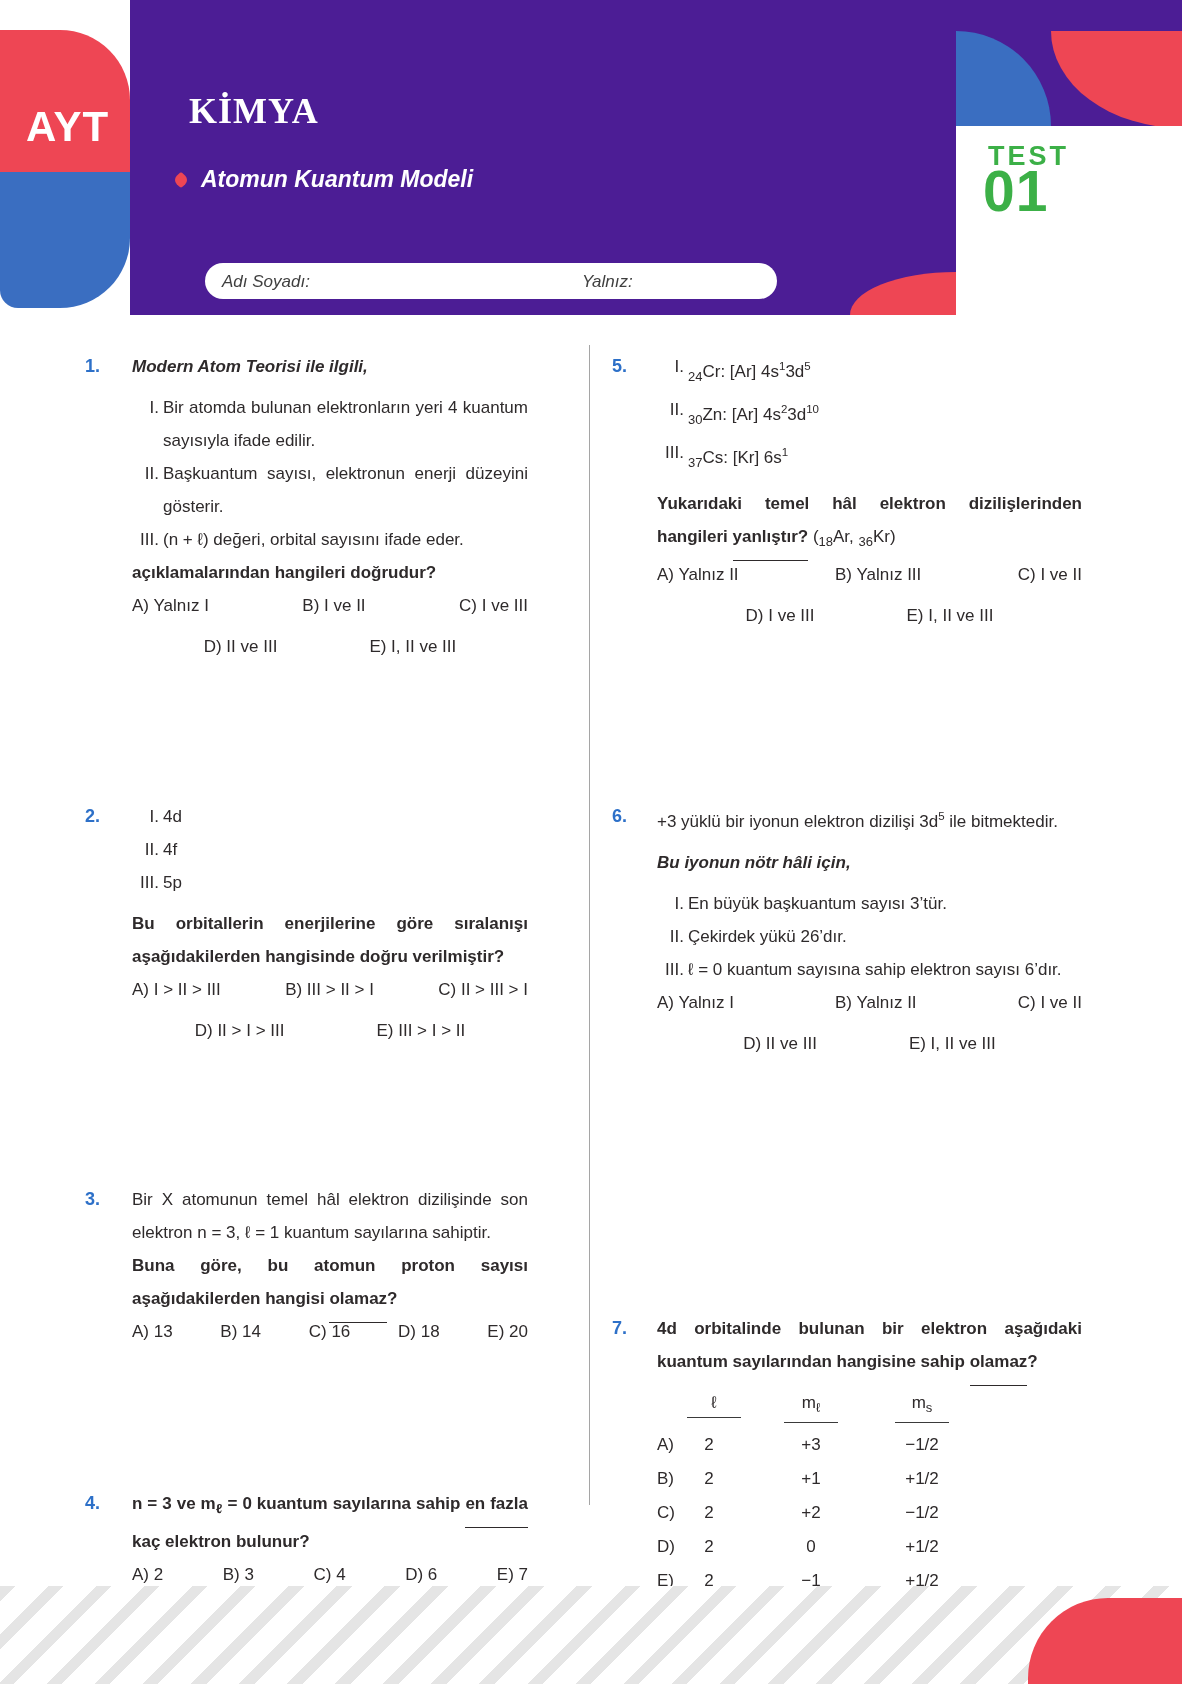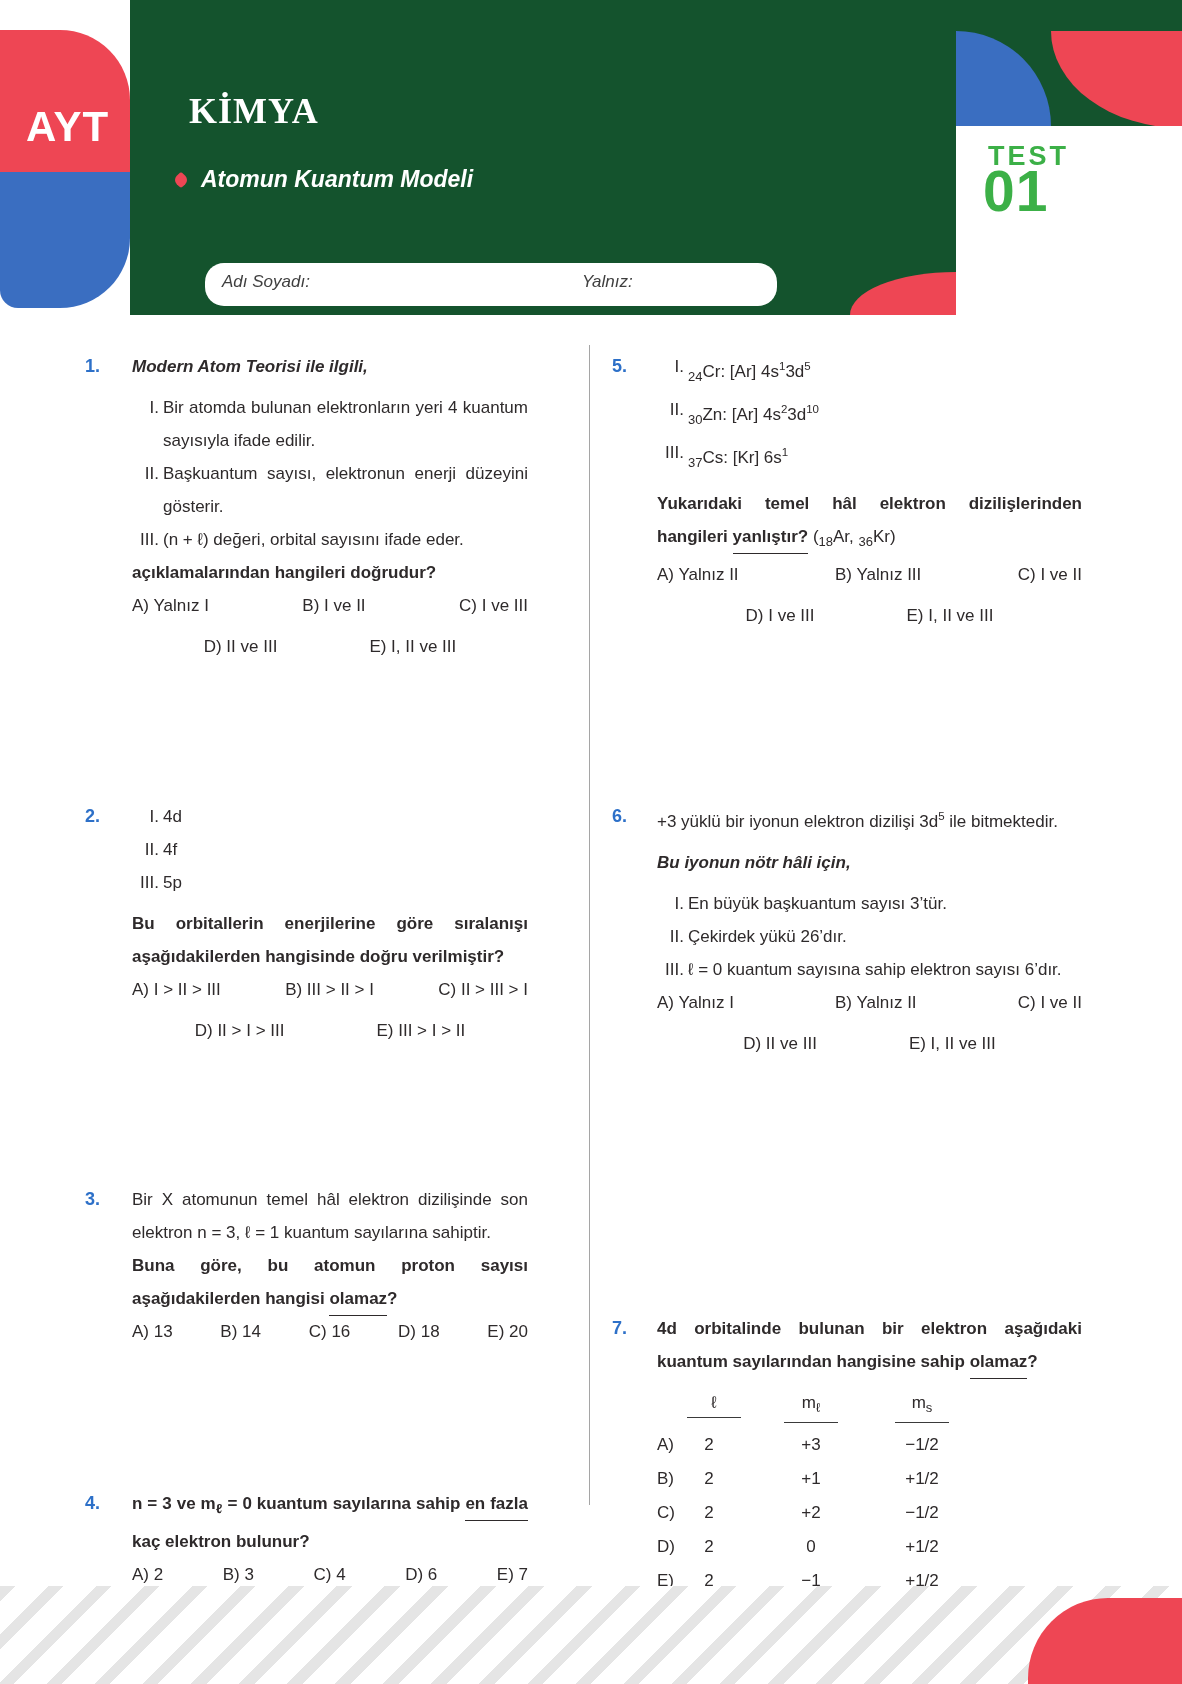--- a/index.html
+++ b/index.html
@@ -1,30 +1,30 @@
 <!DOCTYPE html>
 <html><head>
 <meta charset="utf-8">
 <style>
   html,body { margin:0; padding:0; background:#ffffff; }
   .page {
     position:relative; width:1182px; height:1684px; overflow:hidden;
     background:#ffffff; font-family:"Liberation Sans", sans-serif; color:#2e2a2b;
   }
   
-  .header { position:absolute; left:0; top:0; width:1182px; height:315px; background:#14532d; }
+  .header { position:absolute; left:0; top:0; width:1182px; height:315px; background:#4c1d95; }
   .white-strip { position:absolute; left:0; top:0; width:130px; height:315px; background:#ffffff; }
   .blob-red  { position:absolute; left:0; top:30px;  width:130px; height:142px; background:#ee4654; border-radius:0 70px 0 0; }
   .blob-blue { position:absolute; left:0; top:172px; width:130px; height:136px; background:#3a6ec1; border-radius:0 0 70px 18px; }
   .brand   { position:absolute; left:26px;  top:103px; font-size:42px; font-weight:800; color:#fff; letter-spacing:1px; }
   .subject { position:absolute; left:189px; top:90px;  font-size:36px; font-weight:800; color:#fff; letter-spacing:1px;font-family:Liberation Serif, serif; }
   .topic-row { position:absolute; left:175px; top:166px; display:flex; align-items:center; gap:14px; }
   .topic-marker { width:12px; height:12px; background:#ee4654; border-radius:3px 6px 3px 6px; transform:rotate(45deg); flex:none; }
   .topic { font-size:23px; font-style:italic; font-weight:700; color:#fff; }
-  .name-bar { position:absolute; left:205px; top:263px; width:572px; height:43px; background:#fff; border-radius:19px; }
+  .name-bar { position:absolute; left:205px; top:263px; width:572px; height:36px; background:#fff; border-radius:19px; }
   .name-label, .class-label { position:absolute; top:9px; font-size:17px; font-style:italic; color:#3f3f3f; }
   .name-label { left:17px; }
   .class-label { left:377px; }
   
   .test-box    { position:absolute; left:956px;  top:126px; width:226px; height:189px; background:#ffffff; }
   .deco-blue   { position:absolute; left:956px;  top:31px;  width:95px;  height:95px; background:#3a6ec1; border-radius:0 100% 0 0; }
   .deco-red-tr { position:absolute; left:1051px; top:31px;  width:131px; height:97px; background:#ee4654; border-radius:0 0 0 100%; }
   .deco-red-bl { position:absolute; left:850px;  top:272px; width:106px; height:43px; background:#ee4654; border-radius:100% 0 0 0; }
   .test-label  { position:absolute; left:988px;  top:141px; font-size:27px; font-weight:800; color:#3cb047; letter-spacing:3px; }
   .test-number { position:absolute; left:983px;  top:163px; font-size:57px; font-weight:800; color:#3cb047; letter-spacing:1px; line-height:1; }
@@ -38,21 +38,21 @@
   .stem { font-weight:700; text-align:justify; }
   .stem-intro { margin-bottom:8px !important;font-style:italic; }
   .pre-stem { margin-top:8px !important; }
   .para { text-align:justify; }
   .item { display:flex; }
   .rn { width:27px; flex:none; text-align:right; margin-right:4px; }
   .it { flex:1; text-align:justify; }
   .opts { display:flex; }
   .opts.between { justify-content:space-between; }
   .opts.center { justify-content:center; gap:92px; margin-top:8px; }
-  .ul { border-bottom:1.7px solid #2e2a2b; padding-bottom:7px; }
+  .ul { border-bottom:1.7px solid #2e2a2b; padding-bottom:14px; }
   .sub { font-size:13px; vertical-align:-4px; }
   .sup { font-size:11.5px; vertical-align:7px; }
   .reg { font-weight:400; }
   
   .qtable { margin-top:8px; }
   .thead, .trow { display:grid; grid-template-columns:30px 44px 160px 62px; }
   .thead { margin-bottom:4px; }
   .th { text-align:center; }
   .th .hl { display:inline-block; min-width:54px; text-align:center; border-bottom:1.6px solid #3a3a3a; padding-bottom:4px; line-height:20px; }
   .trow { height:34px; align-items:center; }

